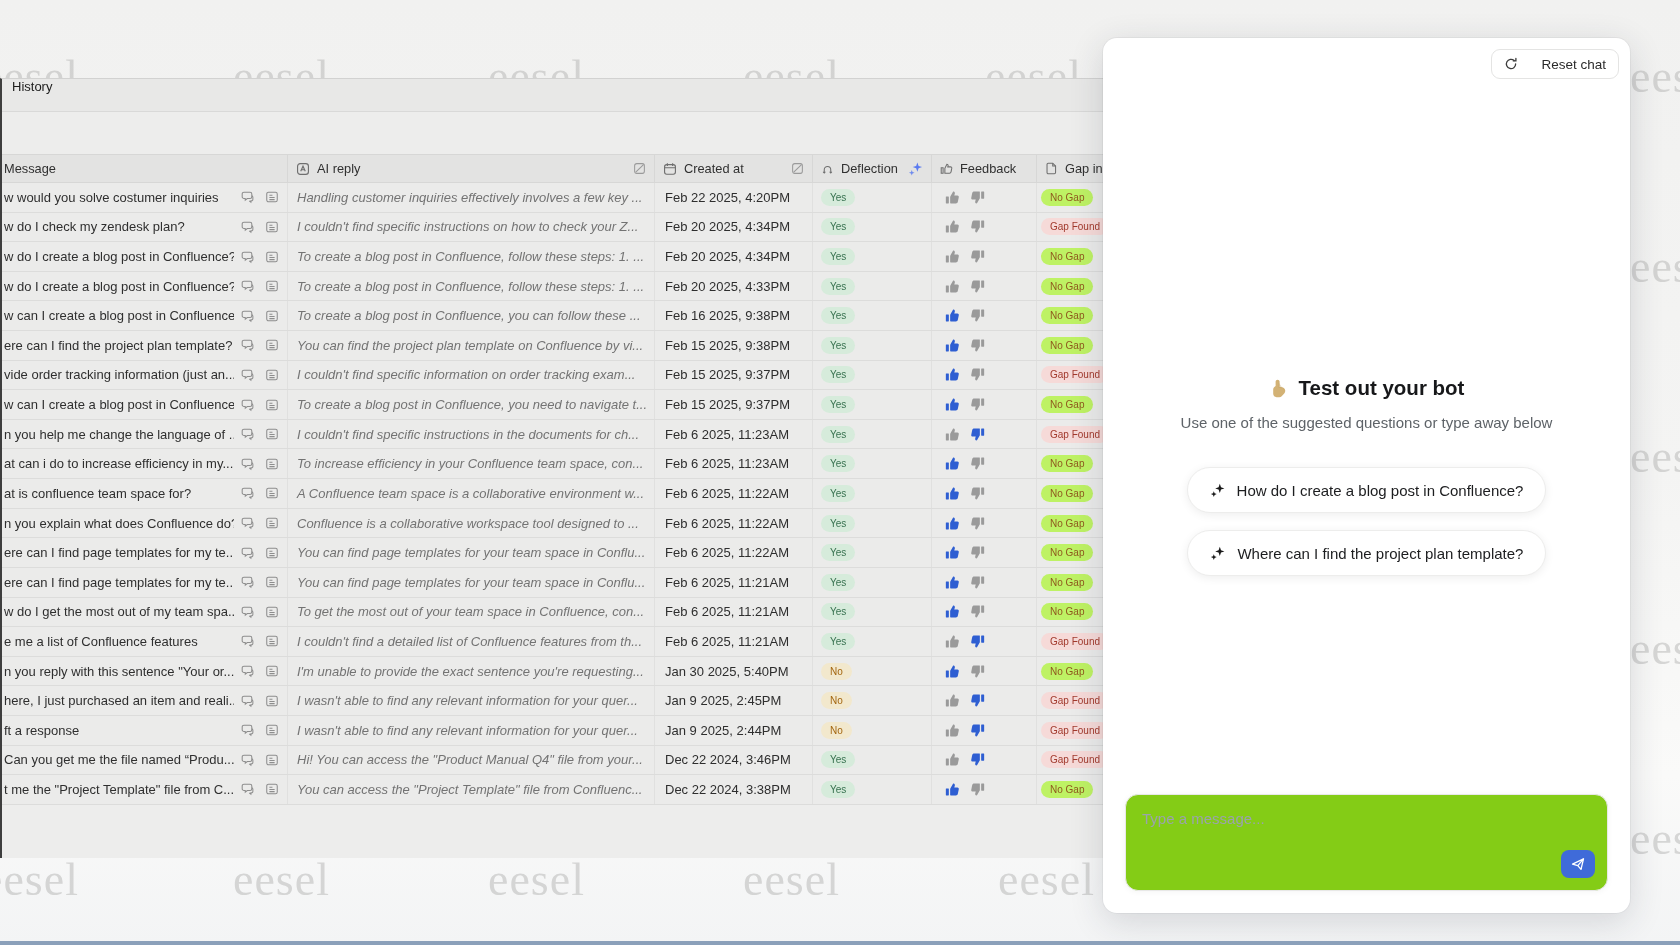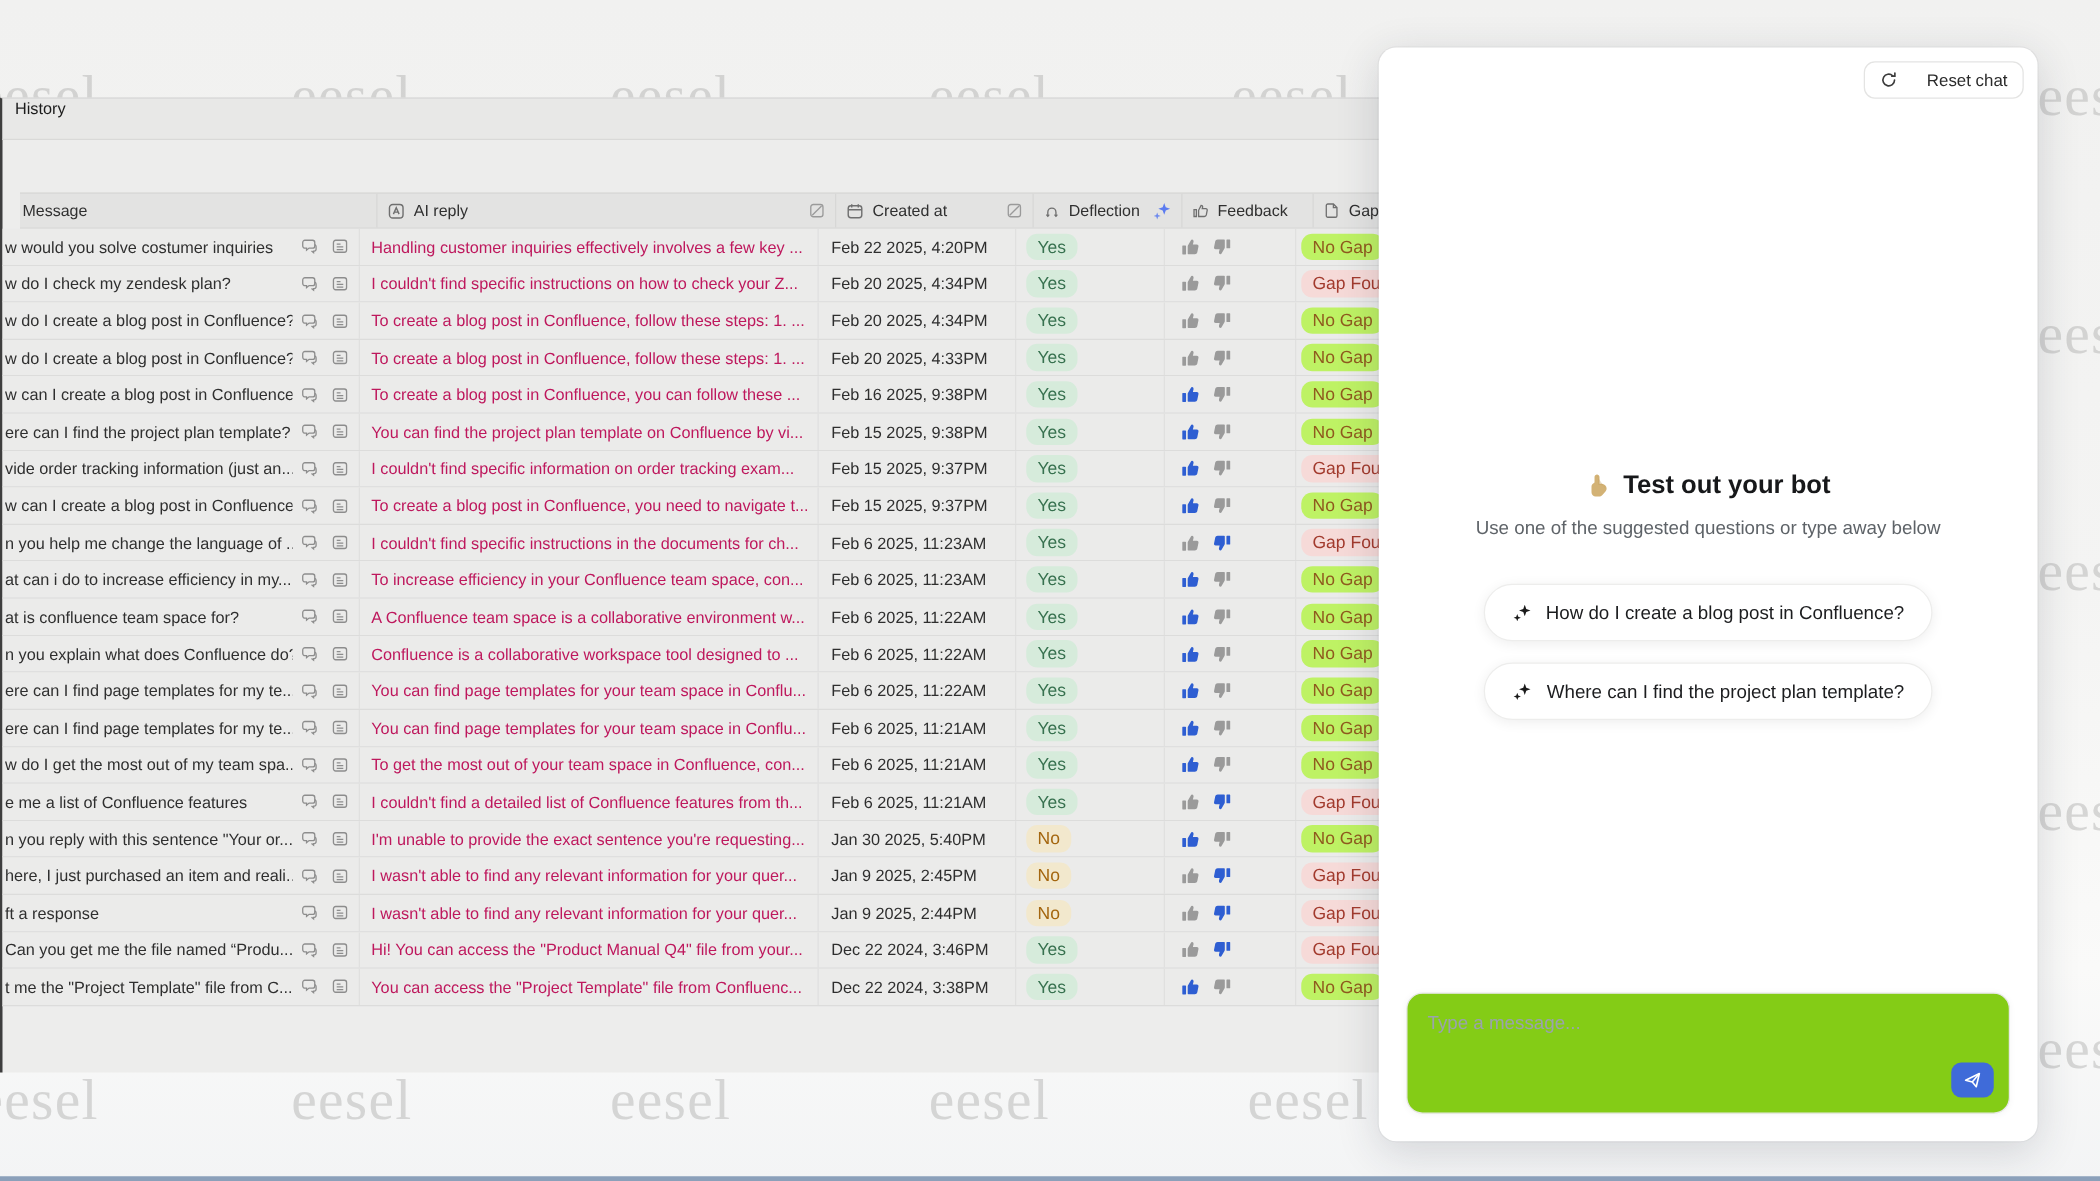--- a/index.html
+++ b/index.html
@@ -12,39 +12,39 @@
   
   .main-panel{position:absolute;left:0;top:78px;width:1108px;height:780px;
     background:#ededec;border-top:1px solid #d2d2d1;border-left:2px solid #3e3e3e;
     box-sizing:border-box;z-index:2;}
   .history-bar{height:32px;background:#e8e8e7;border-bottom:1px solid #d9d9d8;
     display:flex;align-items:flex-start;padding-left:10px;font-size:13px;color:#1c1c1c;}
   .table-spacer{height:42px;}
   .grid-cols{display:grid;grid-template-columns:286px 367px 158px 119px 105px 1fr;}
   .thead{height:29px;background:#e3e3e2;border-top:1px solid #d7d7d6;
     border-bottom:1px solid #d7d7d6;box-sizing:border-box;
-    font-size:12.8px;font-weight:500;color:#303030;margin-left:14px;}
+    font-size:12.8px;font-weight:500;color:#303030;}
   .th{display:flex;align-items:center;gap:7px;padding:0 8px;
     border-right:1px solid #d7d7d6;box-sizing:border-box;overflow:hidden;white-space:nowrap;}
   .th:first-child{padding-left:2px;}
   .th .hicon{flex:0 0 auto;color:#6f6f6f;display:flex;}
   .th .edit-ic{margin-left:auto;color:#9a9a9a;display:flex;}
   .th .sparkle-blue{margin-left:3px;display:flex;}
   .tbody{}
   .tr{height:29.62px;background:#ebebea;border-bottom:1px solid #dcdcdb;
     box-sizing:border-box;font-size:13px;color:#333;}
   .td{display:flex;align-items:center;padding:0 8px;border-right:1px solid #e0e0df;
     box-sizing:border-box;overflow:hidden;white-space:nowrap;}
   .td-message{padding:0 8px 0 2px;color:#2f2f2f;}
   .td-message .msg-text{flex:1 1 auto;overflow:hidden;white-space:nowrap;}
   .row-icons{flex:0 0 auto;display:flex;gap:11px;color:#8d8d8d;margin-left:6px;}
   .row-icons .ric{display:flex;cursor:pointer;}
-  .td-reply{color:#be185d;padding-left:9px;}
+  .td-reply{color:#737373;padding-left:9px;font-style:italic;}
   .td-date{color:#2e2e2e;padding-left:10px;}
-  .badge{display:inline-block;border-radius:9px;padding:3px 9px;font-size:14px;
+  .badge{display:inline-block;border-radius:9px;padding:3px 9px;font-size:10px;
     font-weight:500;line-height:1.1;}
   .badge-yes{background:#d6ebdb;color:#37714f;}
   .badge-no{background:#f2e8cd;color:#a4660f;}
   .badge-nogap{background:#bef264;color:#8f5a1e;white-space:nowrap;}
   .badge-gapfound{background:#f6dad8;color:#a23a2d;white-space:nowrap;}
   .td-feedback{gap:10px;padding-left:13px;}
   .thumb{display:flex;color:#9a9a9a;cursor:pointer;}
   .thumb.active{color:#2e5ed2;}
   .td-gap{padding-left:4px;border-right:none;}
   

